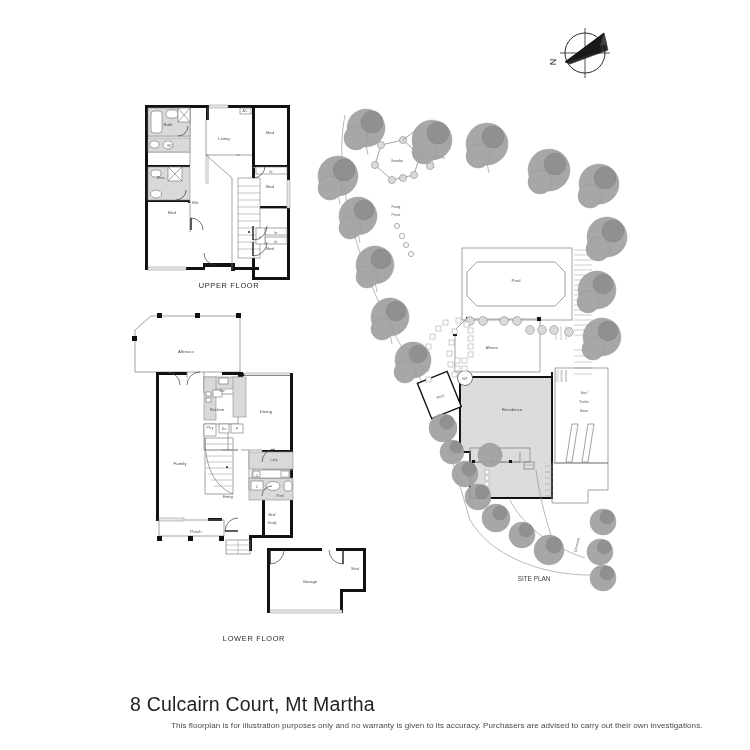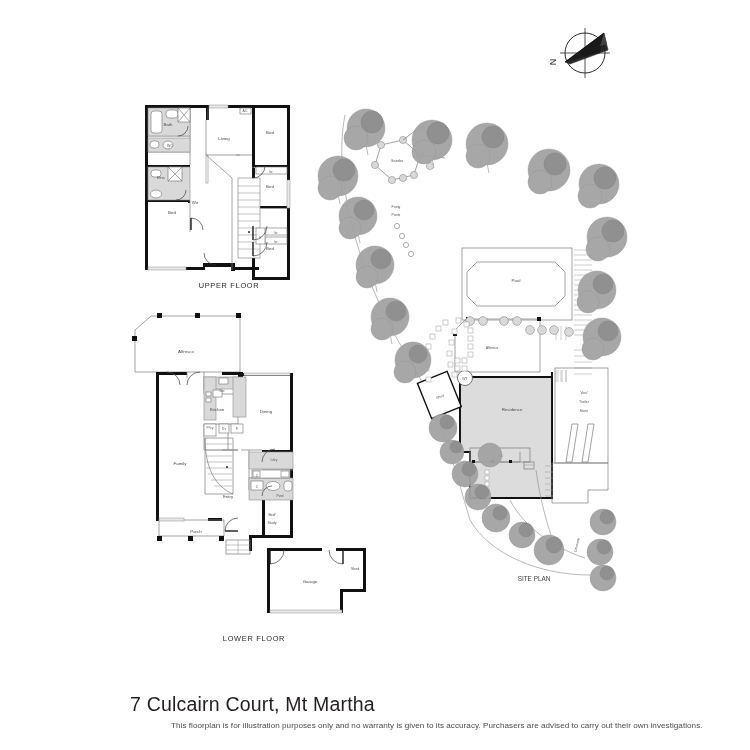--- a/index.html
+++ b/index.html
@@ -606,14 +606,14 @@
         <line x1="390" y1="334" x2="392" y2="344"></line>
       </g>
     </g>
 
     <text x="534" y="581" class="sitelbl">SITE PLAN</text>
   </g>
 
 </svg>
 </div>
 
-<div class="title">7 Culcairn Court, Mt Martha</div>
+<div class="title">8 Culcairn Court, Mt Martha</div>
 <div class="disclaimer">This floorplan is for illustration purposes only and no warranty is given to its accuracy. Purchasers are advised to carry out their own investigations.</div>
 
 </body></html>

